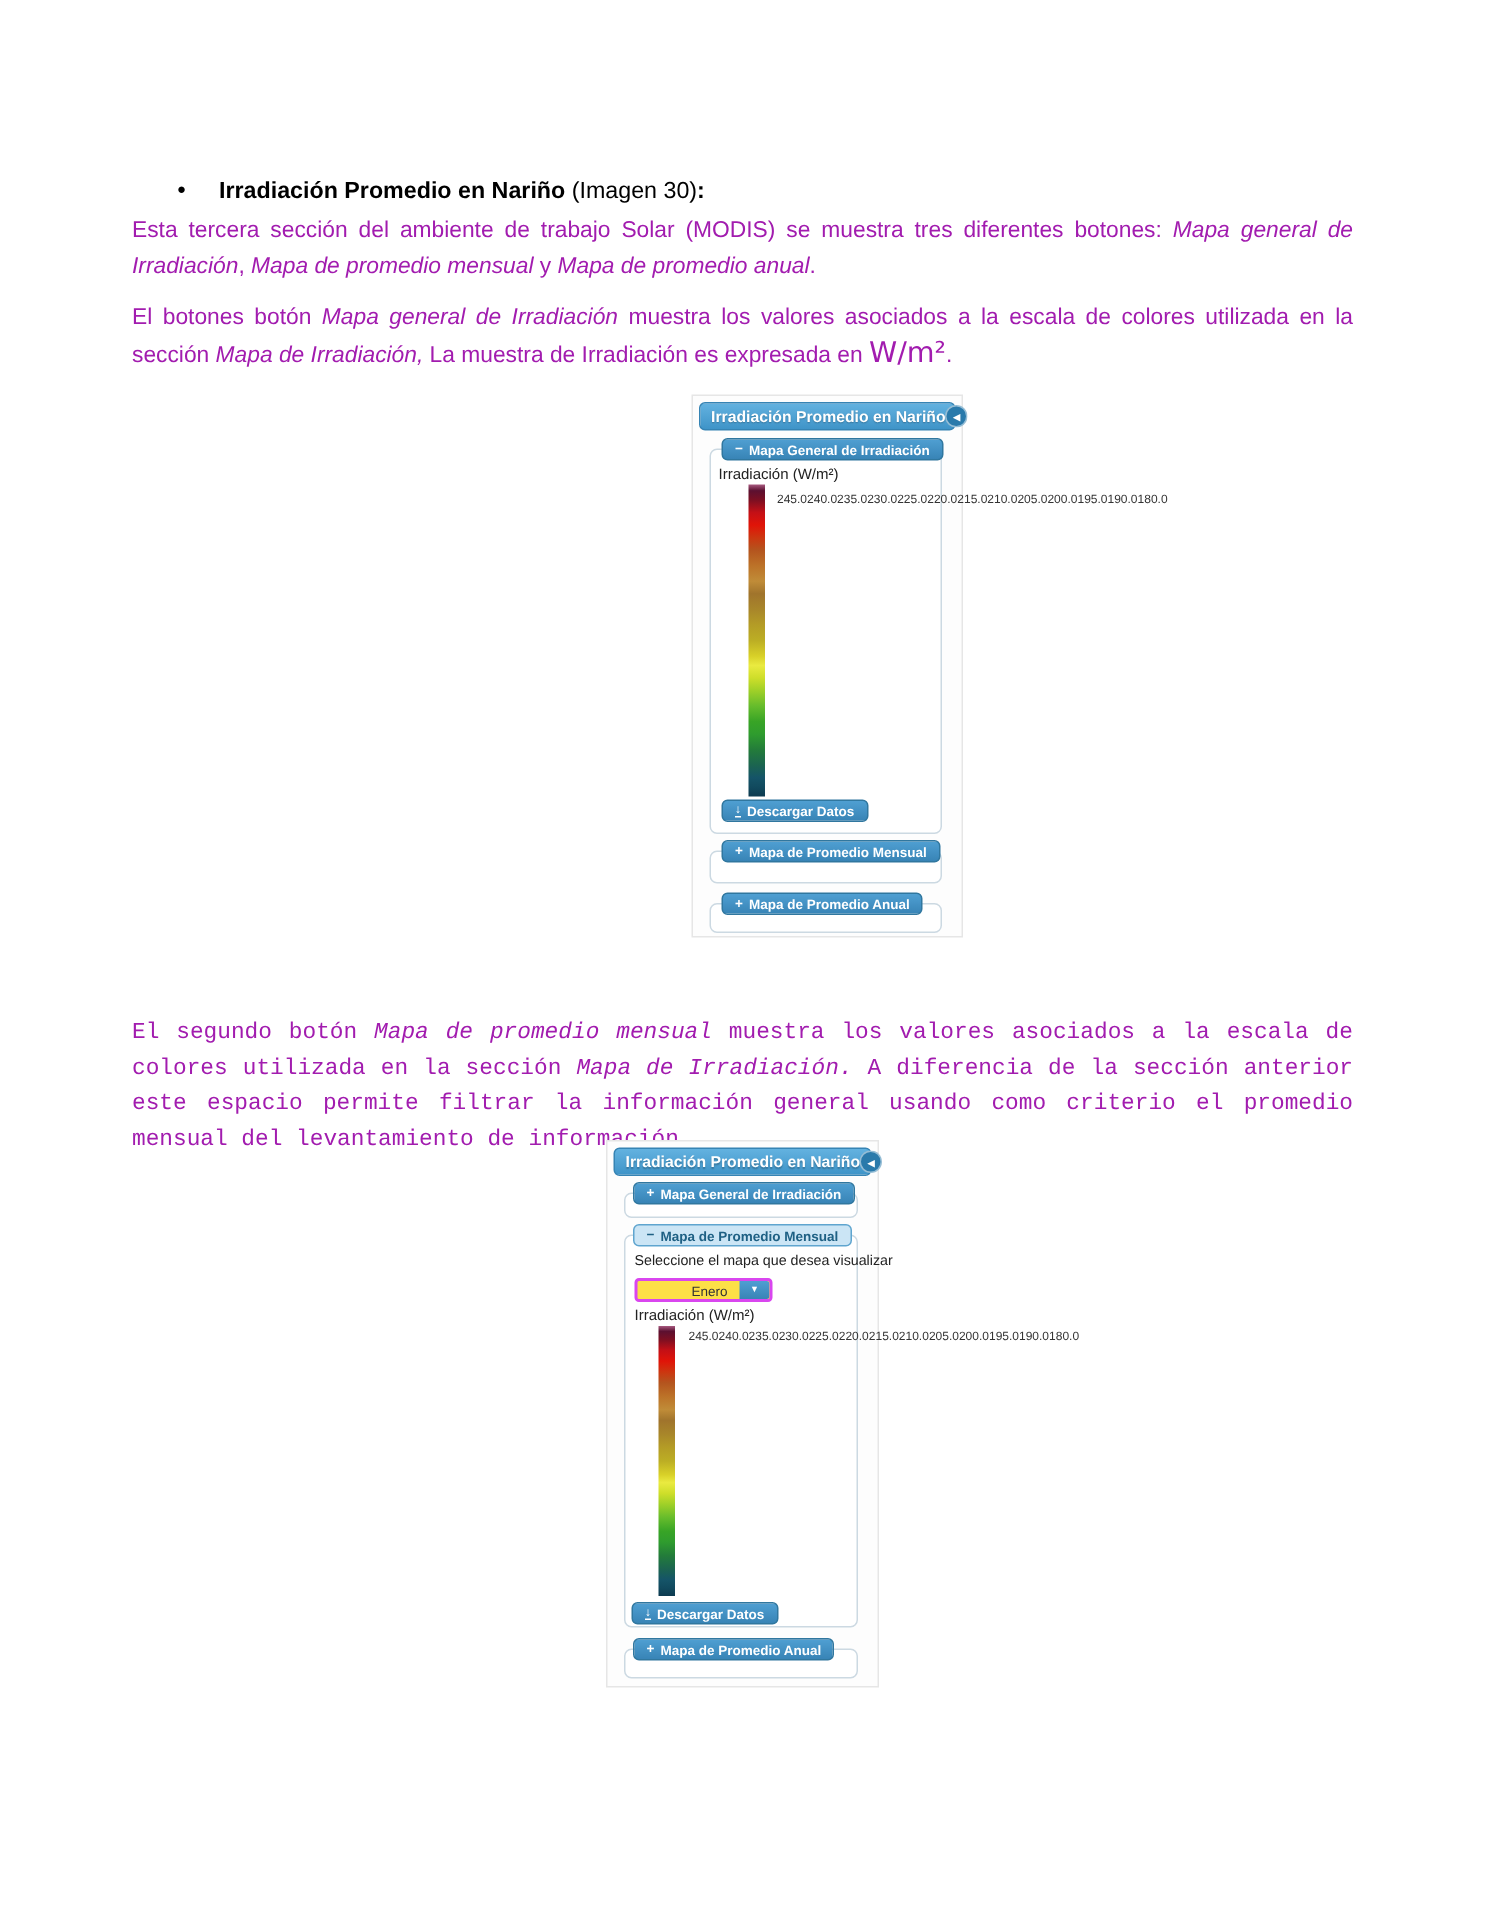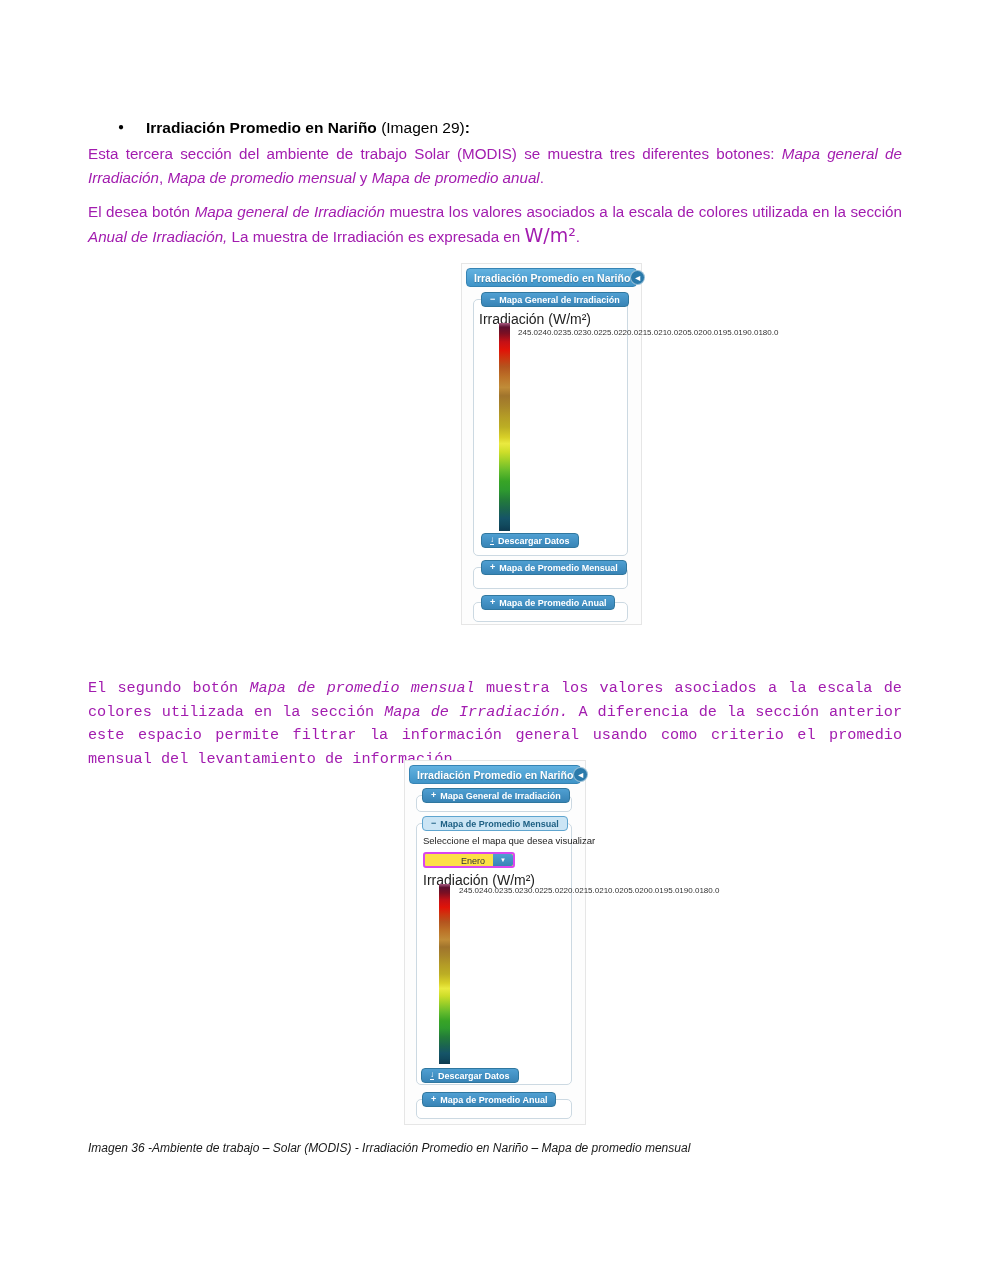--- a/index.html
+++ b/index.html
@@ -35,21 +35,21 @@
         display:flex;align-items:center;justify-content:center;flex:0 0 13px;
         border:1px solid rgba(255,255,255,.5);text-shadow:none;}
 
   .box{position:absolute;border:1px solid #ccd9e2;border-radius:5px;background:#fff;box-sizing:border-box;}
   .btn{position:absolute;height:15px;border-radius:4px;display:flex;align-items:center;gap:4px;
        padding:0 8px;box-sizing:border-box;font-size:9px;font-weight:bold;white-space:nowrap;z-index:2;}
   .btn-solid{background:linear-gradient(#4f9fd2,#3884b6);border:1px solid #30779f;color:#fff;}
   .btn-light{background:#cbe5f5;border:1px solid #5fa5cf;color:#1e6084;}
   .ic{font-weight:bold;font-size:9px;line-height:9px;}
   .ic.dl{border-bottom:1px solid #fff;line-height:8px;font-size:8px;}
-  .plabel{position:absolute;font-size:14px;color:#222;white-space:nowrap;}
+  .plabel{position:absolute;font-size:10px;color:#222;white-space:nowrap;}
 
   .bar{position:absolute;width:11px;
        background:linear-gradient(#a85a80 0%,#5c1030 2%,#7c0f22 5%,#c41016 9%,#e01408 13%,
        #cc3610 17%,#b4541e 21%,#bc7228 26%,#c08c38 31%,#a0742c 35%,#a8862a 40%,#b49c26 45%,
        #bcae24 50%,#d8d028 55%,#eaea40 58%,#cede2a 62%,#a0d028 66%,#66bc2c 71%,#38a426 76%,
        #2f9c2e 80%,#237c3a 85%,#1b6450 90%,#155468 94%,#114a5e 97%,#0d3a50 100%);}
   .ticks{position:absolute;display:flex;flex-direction:row;justify-content:space-between;
          font-size:8px;color:#333;}
   .tick{height:10px;line-height:10px;}
 
@@ -84,24 +84,24 @@
   .s2-btn-dl{left:16px;top:307px;}
   .s2-box3{left:11px;top:338px;width:156px;height:20px;}
   .s2-btn-anu{left:17px;top:331px;}
 </style>
 </head>
 <body>
 
 <div class="page">
 
   <span class="bullet">●</span>
-  <div class="heading"><span class="run-b">Irradiación Promedio en Nariño</span><span> (Imagen 29)</span><span class="run-b">:</span></div>
+  <div class="heading"><span class="run-b">Irradiación Promedio en Nariño</span><span> (Imagen 30)</span><span class="run-b">:</span></div>
 
   <div class="para p1"><span>Esta tercera sección del ambiente de trabajo Solar (MODIS) se muestra tres diferentes botones: </span><span class="run-i">Mapa general de Irradiación</span><span>, </span><span class="run-i">Mapa de promedio mensual</span><span> y </span><span class="run-i">Mapa de promedio anual</span><span>.</span></div>
-  <div class="para p2"><span>El desea botón </span><span class="run-i">Mapa general de Irradiación</span><span> muestra los valores asociados a la escala de colores utilizada en la sección </span><span class="run-i">Anual de Irradiación,</span><span> La muestra de Irradiación es expresada en </span><span class="run-f">W/m²</span><span>.</span></div>
+  <div class="para p2"><span>El botones botón </span><span class="run-i">Mapa general de Irradiación</span><span> muestra los valores asociados a la escala de colores utilizada en la sección </span><span class="run-i">Mapa de Irradiación,</span><span> La muestra de Irradiación es expresada en </span><span class="run-f">W/m²</span><span>.</span></div>
 
   <div class="shot shot1">
     <div class="p-header">
       <span>Irradiación Promedio en Nariño</span>
       <span class="circ">◀</span>
     </div>
 
     <div class="box s1-box1"></div>
     <div class="btn btn-solid s1-btn-gen">
       <span class="ic">−</span>
@@ -193,15 +193,14 @@
       <span>Descargar Datos</span>
     </div>
 
     <div class="box s2-box3"></div>
     <div class="btn btn-solid s2-btn-anu">
       <span class="ic">+</span>
       <span>Mapa de Promedio Anual</span>
     </div>
   </div>
 
-  <div class="caption c36">Imagen 36 -Ambiente de trabajo – Solar (MODIS) - Irradiación Promedio en Nariño – Mapa de promedio mensual</div>
 
 </div>
 
 </body></html>

